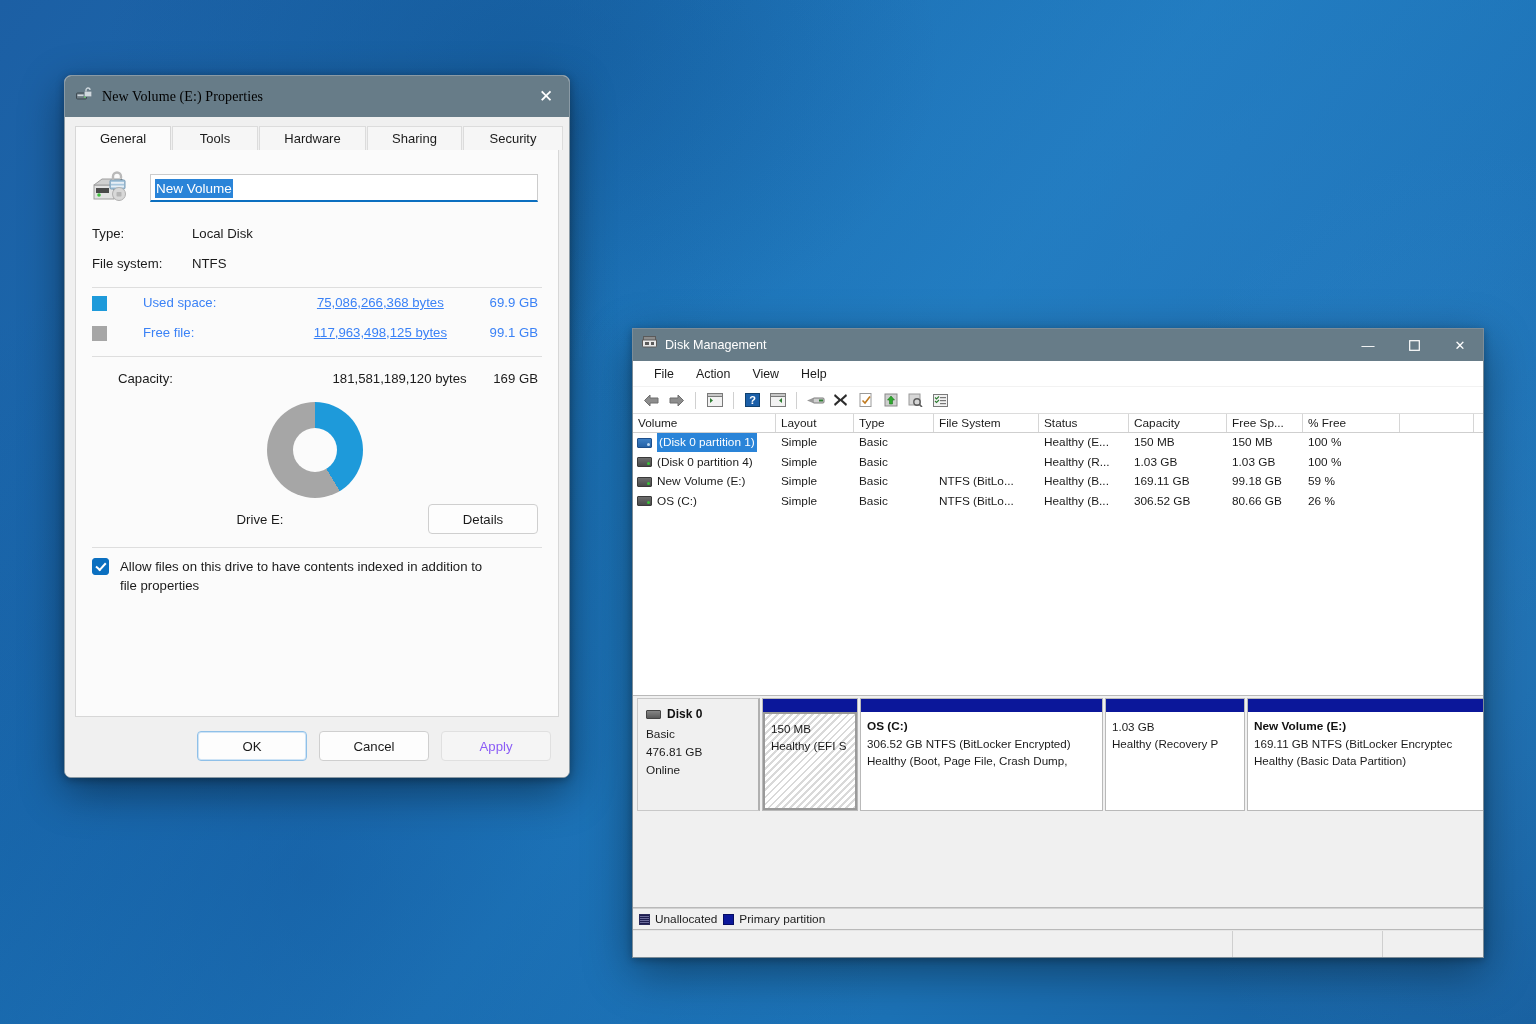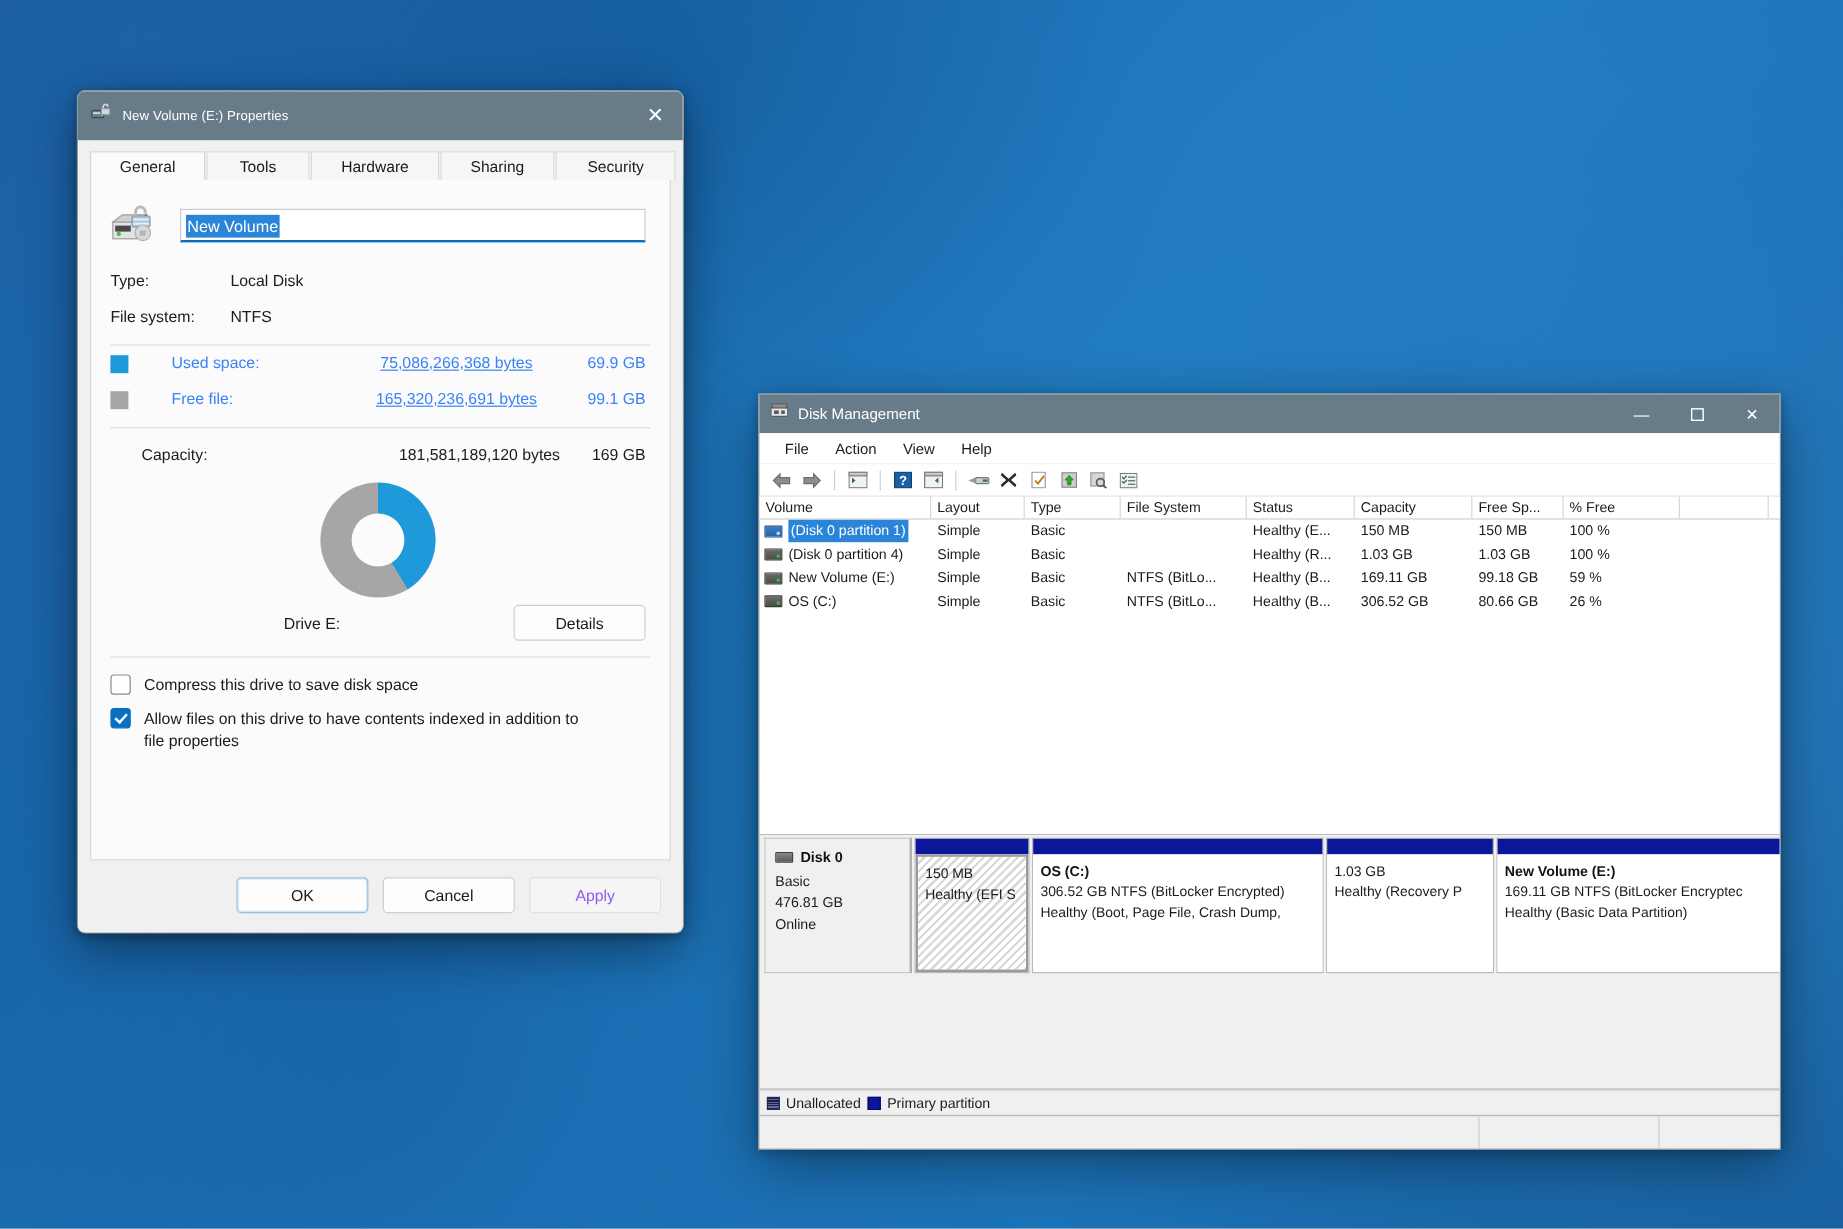--- a/index.html
+++ b/index.html
@@ -37,21 +37,21 @@
     overflow: hidden;
     display: flex; flex-direction: column;
   }
   #props .titlebar {
     height: 41px; background: #677c88;
     display: flex; align-items: center;
     padding: 0 0 0 11px;
     flex: none;
   }
   #props .titlebar .ttext {
-    color: #ffffff; font-size: 11px; margin-left: 9px; letter-spacing: 0.1px;
+    color: #000000; font-size: 14px; margin-left: 9px; letter-spacing: 0.1px; font-family: Liberation Serif, serif;
   }
   #props .titlebar .closebtn {
     margin-left: auto; width: 46px; height: 41px;
     display: flex; align-items: center; justify-content: center;
     color: #ffffff; font-size: 17px; font-weight: 300;
   }
   .tabstrip {
     background: #f0f0f0;
     padding: 9px 10px 0 10px;
     flex: none;
@@ -322,21 +322,21 @@
 
       <div class="spacerow">
         <span class="swatch" style="background:#1e9ada"></span>
         <span class="lbl">Used space:</span>
         <span class="bytes">75,086,266,368 bytes</span>
         <span class="gb">69.9 GB</span>
       </div>
       <div class="spacerow">
         <span class="swatch" style="background:#a6a6a6"></span>
         <span class="lbl">Free file:</span>
-        <span class="bytes">165,320,236,691 bytes</span>
+        <span class="bytes">117,963,498,125 bytes</span>
         <span class="gb">99.1 GB</span>
       </div>
 
       <div class="hrule"></div>
 
       <div class="caprow">
         <span class="lbl">Capacity:</span>
         <span class="bytes">181,581,189,120 bytes</span>
         <span class="gb">169 GB</span>
       </div>
@@ -347,24 +347,20 @@
         </div>
       </div>
 
       <div class="drivelabelrow">
         <span class="drivelabel">Drive E:</span>
         <button class="btn">Details</button>
       </div>
 
       <div class="hrule2"></div>
 
-      <div class="checkrow">
-        <span class="cbox"></span>
-        <span class="ctext">Compress this drive to save disk space</span>
-      </div>
       <div class="checkrow" style="padding-top:9px;padding-right:60px">
         <span class="cbox checked"></span>
         <span class="ctext">Allow files on this drive to have contents indexed in addition to file properties</span>
       </div>
     </div>
 
     <div class="dlgfooter">
       <button class="btn primary">OK</button>
       <button class="btn">Cancel</button>
       <button class="btn disabled">Apply</button>

